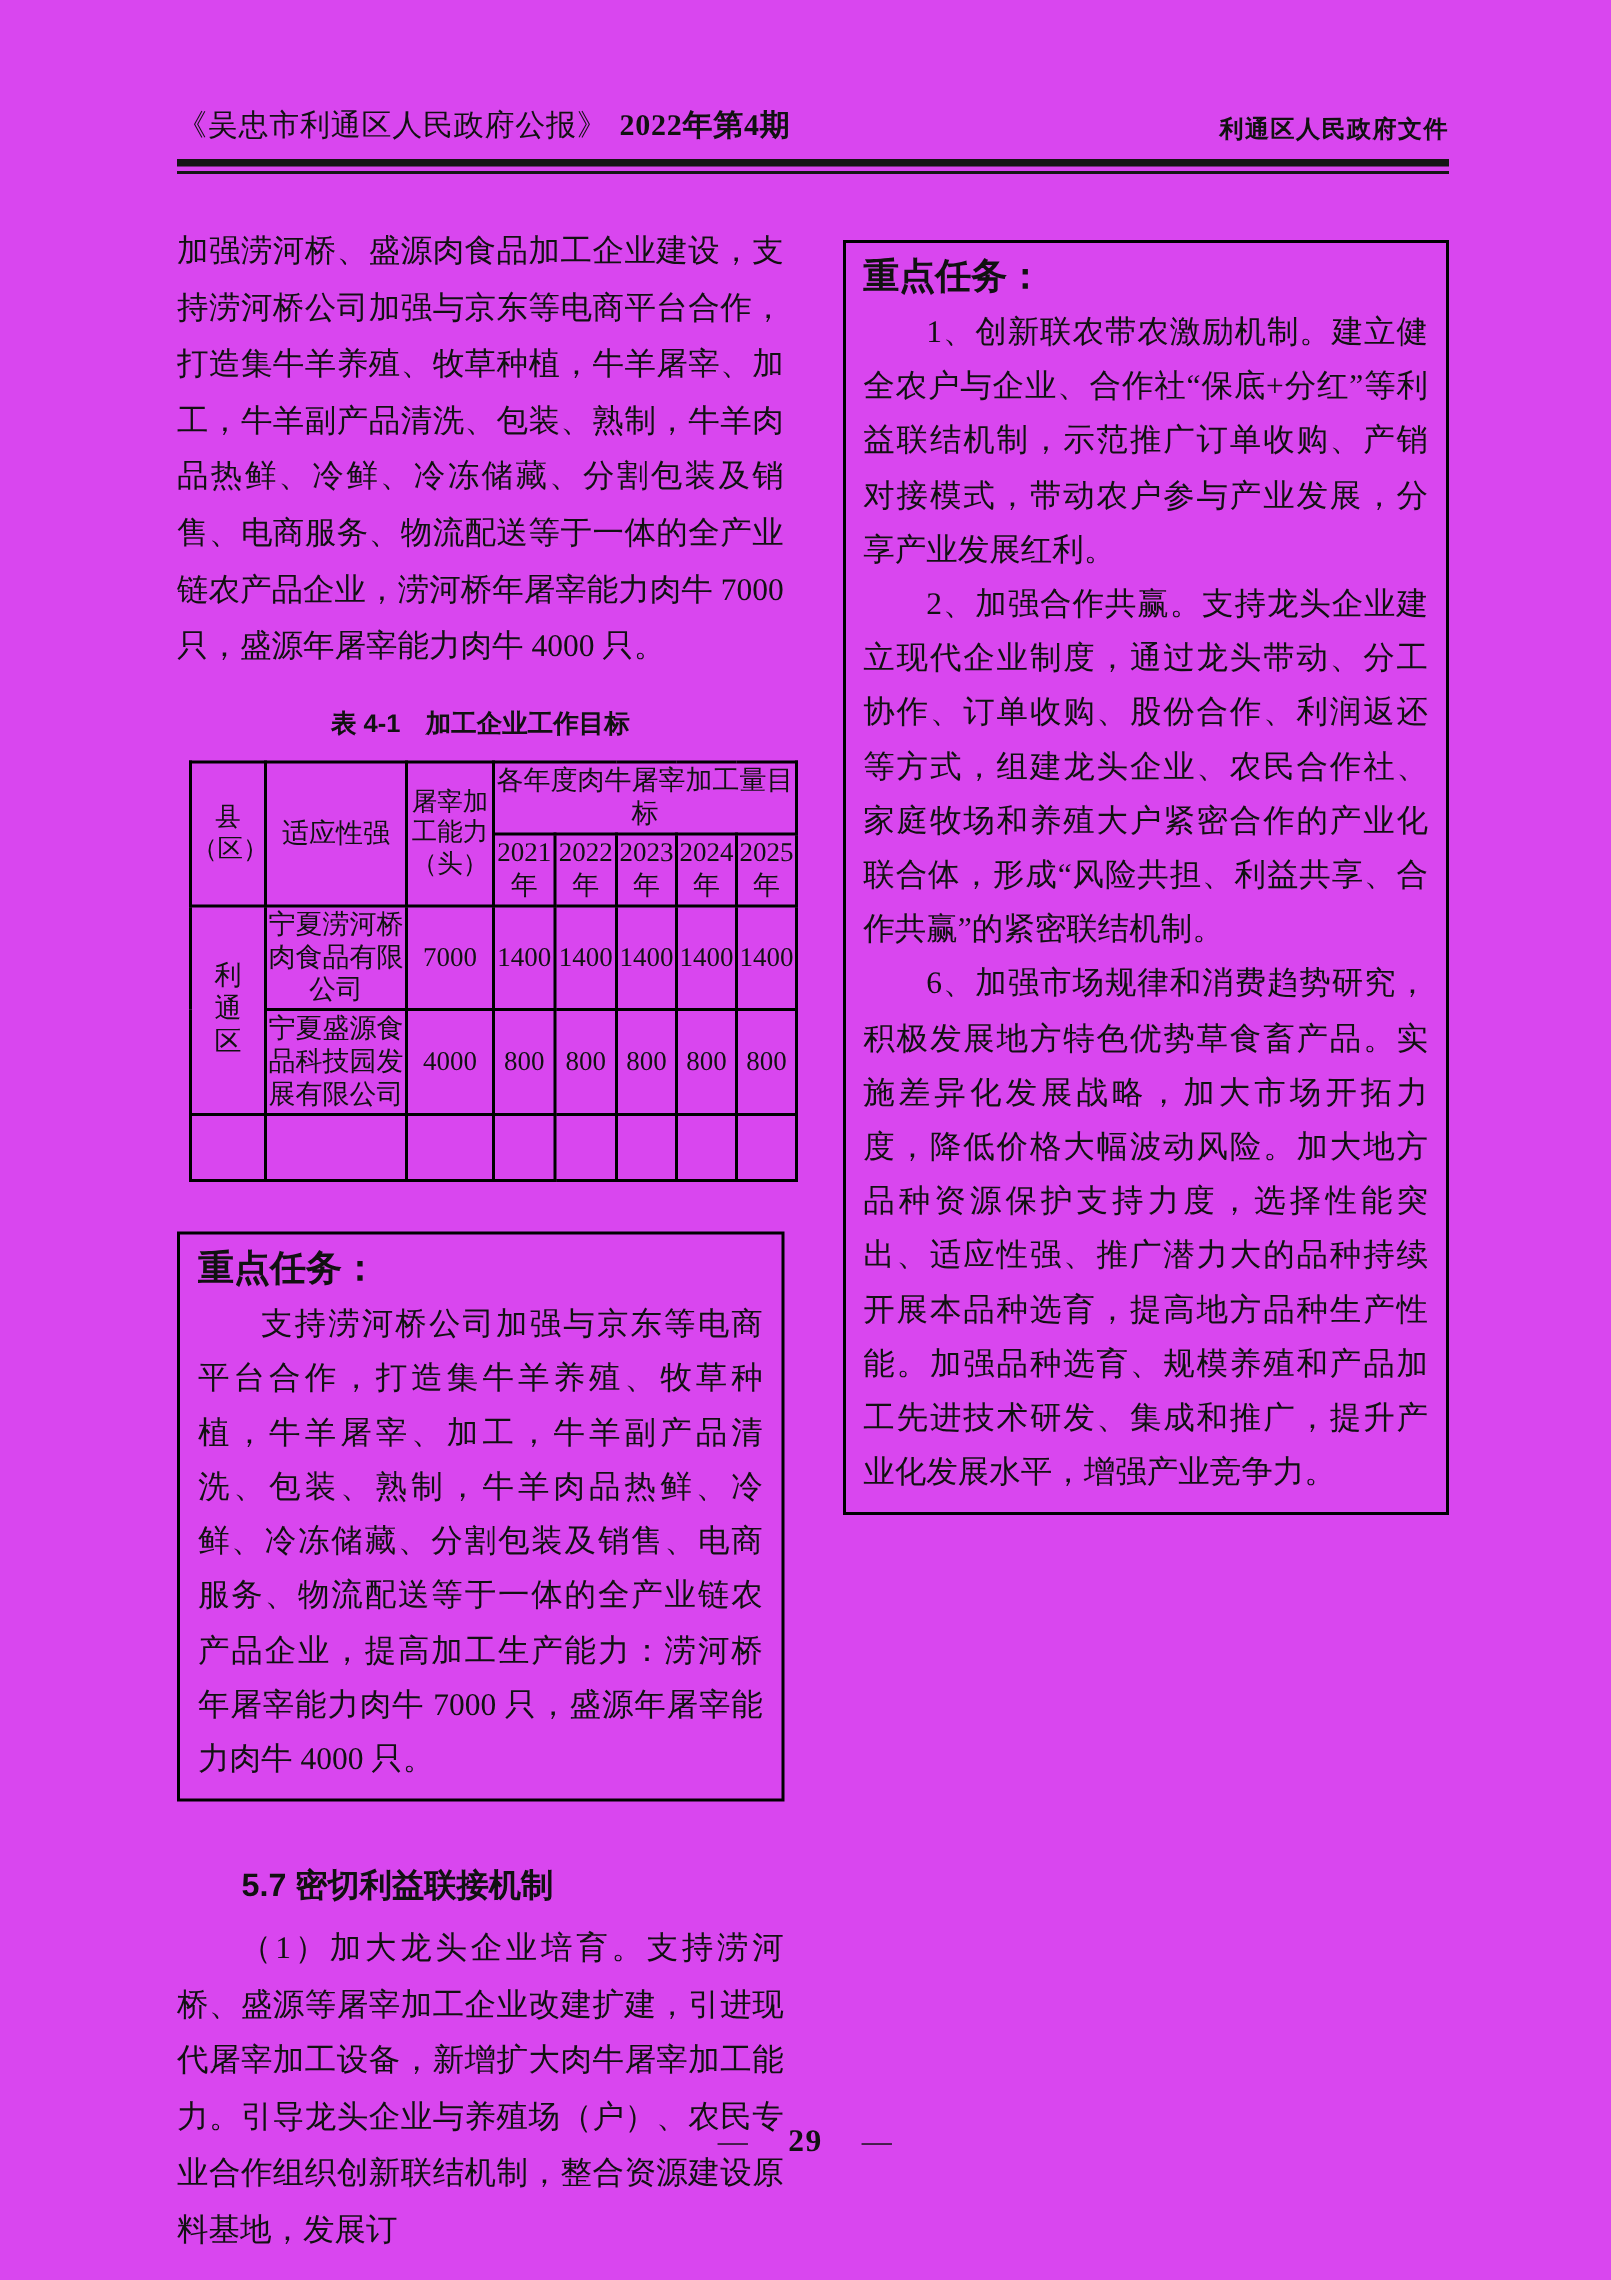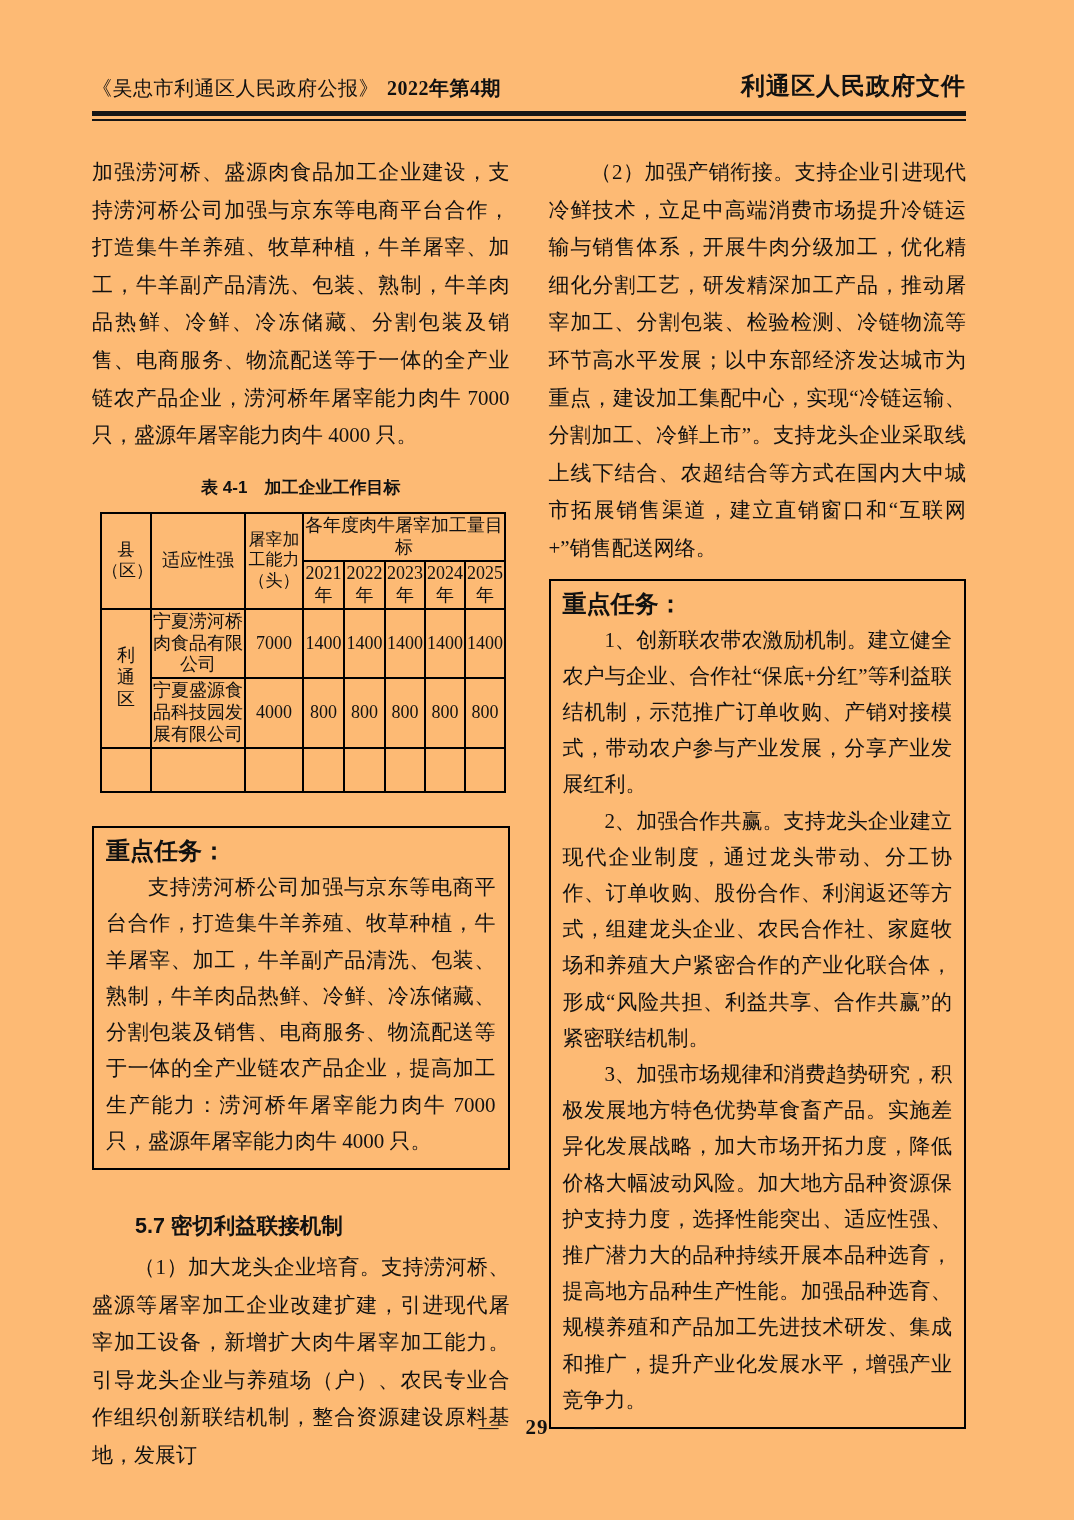--- a/index.html
+++ b/index.html
@@ -6,33 +6,33 @@
   body {
     width:1074px; height:1520px;
     color:#111;
     font-family:"Liberation Serif","DejaVu Serif",serif;
     overflow:hidden;
   }
   .page {
     position:relative;
     width:1074px; height:1520px;
     box-sizing:border-box;
-    padding:70px 108px 0 92px;
-    background:#fdba74;
+    padding:70px 108px 0 118px;
+    background:#d946ef;
   }
   
   .hdr {
     display:flex; justify-content:space-between; align-items:flex-end;
     padding-bottom:9px;
   }
   .hdr-left { font-size:20px; letter-spacing:0.5px; white-space:nowrap; }
   .hdr-left .issue { font-weight:bold; margin-left:8px; }
   .hdr-right {
     font-family:Liberation Mono, monospace;
-    font-weight:bold; font-size:24px; letter-spacing:1px; white-space:nowrap;
+    font-weight:bold; font-size:16px; letter-spacing:1px; white-space:nowrap;
   }
   .rule-thick { height:5px; background:#151515; }
   .rule-thin  { height:2px; background:#151515; margin-top:3px; }
   
   .columns { display:flex; gap:39px; margin-top:33px; }
   .col { flex:1; min-width:0; }
   .body {
     margin:0;
     font-size:21px; line-height:37.6px;
     text-align:justify; text-justify:inter-character;
@@ -179,27 +179,26 @@
       <div class="task-box task-box-left">
         <div class="task-title">重点任务：</div>
         <p class="body indent">支持涝河桥公司加强与京东等电商平台合作，打造集牛羊养殖、牧草种植，牛羊屠宰、加工，牛羊副产品清洗、包装、熟制，牛羊肉品热鲜、冷鲜、冷冻储藏、分割包装及销售、电商服务、物流配送等于一体的全产业链农产品企业，提高加工生产能力：涝河桥年屠宰能力肉牛 7000 只，盛源年屠宰能力肉牛 4000 只。</p>
       </div>
 
       <h4 class="sec-heading">5.7 密切利益联接机制</h4>
       <p class="body indent">（1）加大龙头企业培育。支持涝河桥、盛源等屠宰加工企业改建扩建，引进现代屠宰加工设备，新增扩大肉牛屠宰加工能力。引导龙头企业与养殖场（户）、农民专业合作组织创新联结机制，整合资源建设原料基地，发展订</p>
     </section>
 
     <section class="col">
-      <p class="body indent">（2）加强产销衔接。支持企业引进现代冷鲜技术，立足中高端消费市场提升冷链运输与销售体系，开展牛肉分级加工，优化精细化分割工艺，研发精深加工产品，推动屠宰加工、分割包装、检验检测、冷链物流等环节高水平发展；以中东部经济发达城市为重点，建设加工集配中心，实现“冷链运输、分割加工、冷鲜上市”。支持龙头企业采取线上线下结合、农超结合等方式在国内大中城市拓展销售渠道，建立直销窗口和“互联网+”销售配送网络。</p>
 
       <div class="task-box task-box-right">
         <div class="task-title">重点任务：</div>
         <p class="body indent">1、创新联农带农激励机制。建立健全农户与企业、合作社“保底+分红”等利益联结机制，示范推广订单收购、产销对接模式，带动农户参与产业发展，分享产业发展红利。</p>
         <p class="body indent">2、加强合作共赢。支持龙头企业建立现代企业制度，通过龙头带动、分工协作、订单收购、股份合作、利润返还等方式，组建龙头企业、农民合作社、家庭牧场和养殖大户紧密合作的产业化联合体，形成“风险共担、利益共享、合作共赢”的紧密联结机制。</p>
-        <p class="body indent">3、加强市场规律和消费趋势研究，积极发展地方特色优势草食畜产品。实施差异化发展战略，加大市场开拓力度，降低价格大幅波动风险。加大地方品种资源保护支持力度，选择性能突出、适应性强、推广潜力大的品种持续开展本品种选育，提高地方品种生产性能。加强品种选育、规模养殖和产品加工先进技术研发、集成和推广，提升产业化发展水平，增强产业竞争力。</p>
+        <p class="body indent">6、加强市场规律和消费趋势研究，积极发展地方特色优势草食畜产品。实施差异化发展战略，加大市场开拓力度，降低价格大幅波动风险。加大地方品种资源保护支持力度，选择性能突出、适应性强、推广潜力大的品种持续开展本品种选育，提高地方品种生产性能。加强品种选育、规模养殖和产品加工先进技术研发、集成和推广，提升产业化发展水平，增强产业竞争力。</p>
       </div>
     </section>
 
   </div>
 
   <div class="footer">
     <span>—</span><span class="num">29</span><span>—</span>
   </div>
 
 </div>

